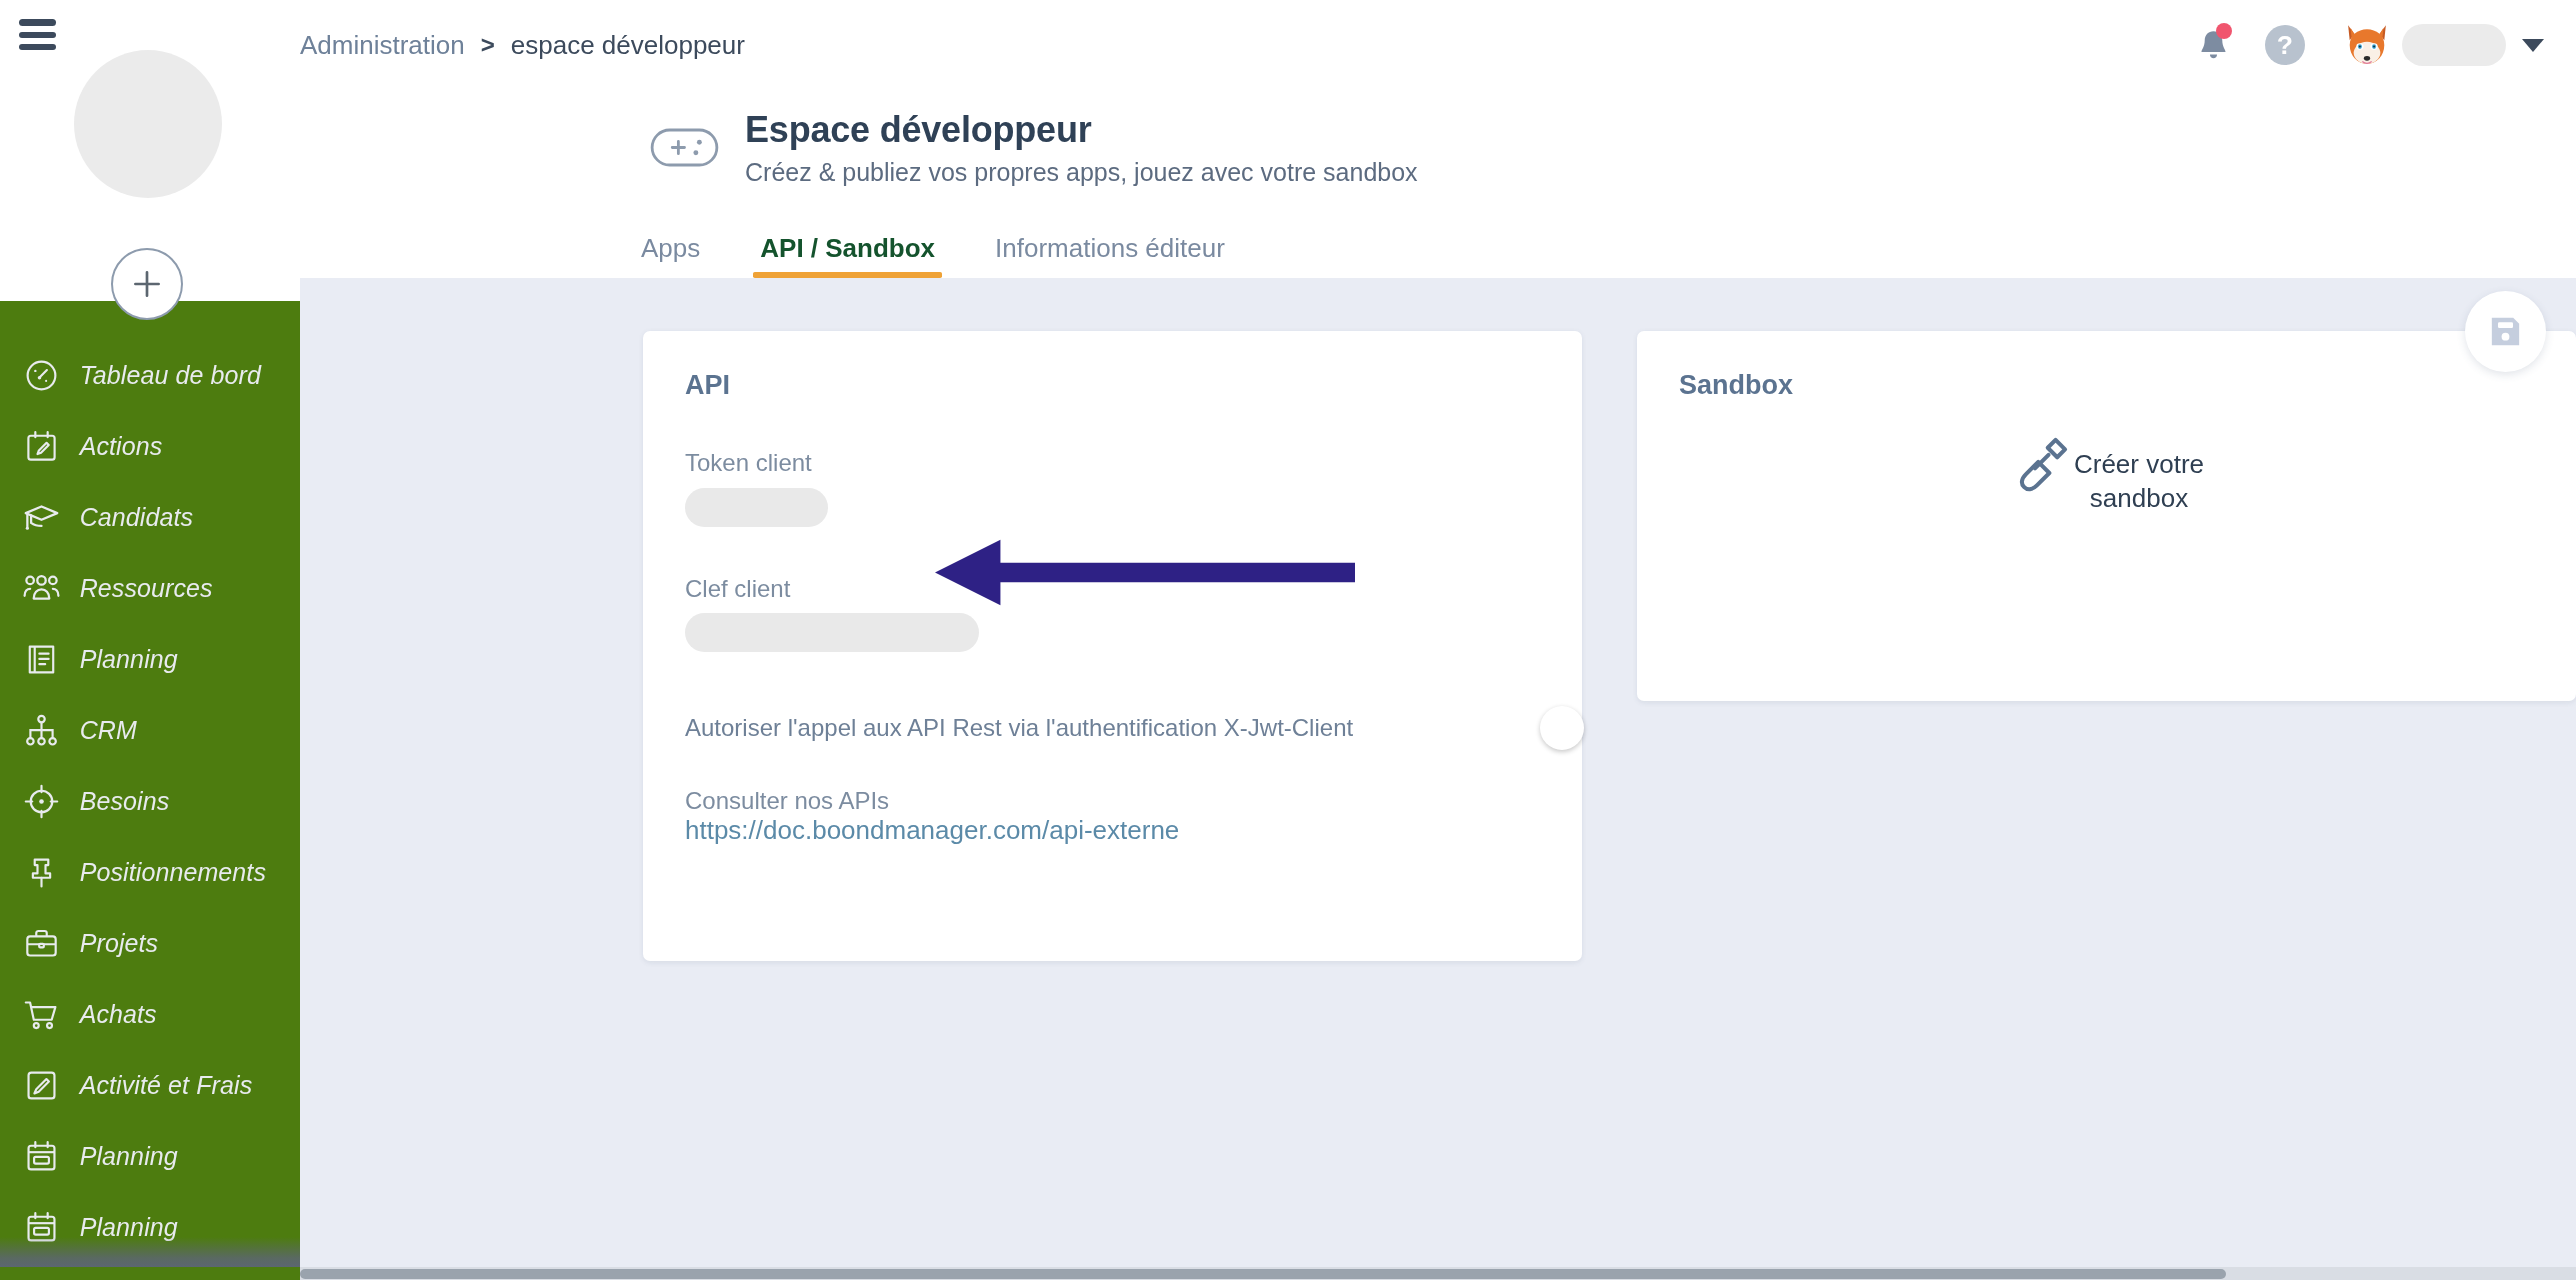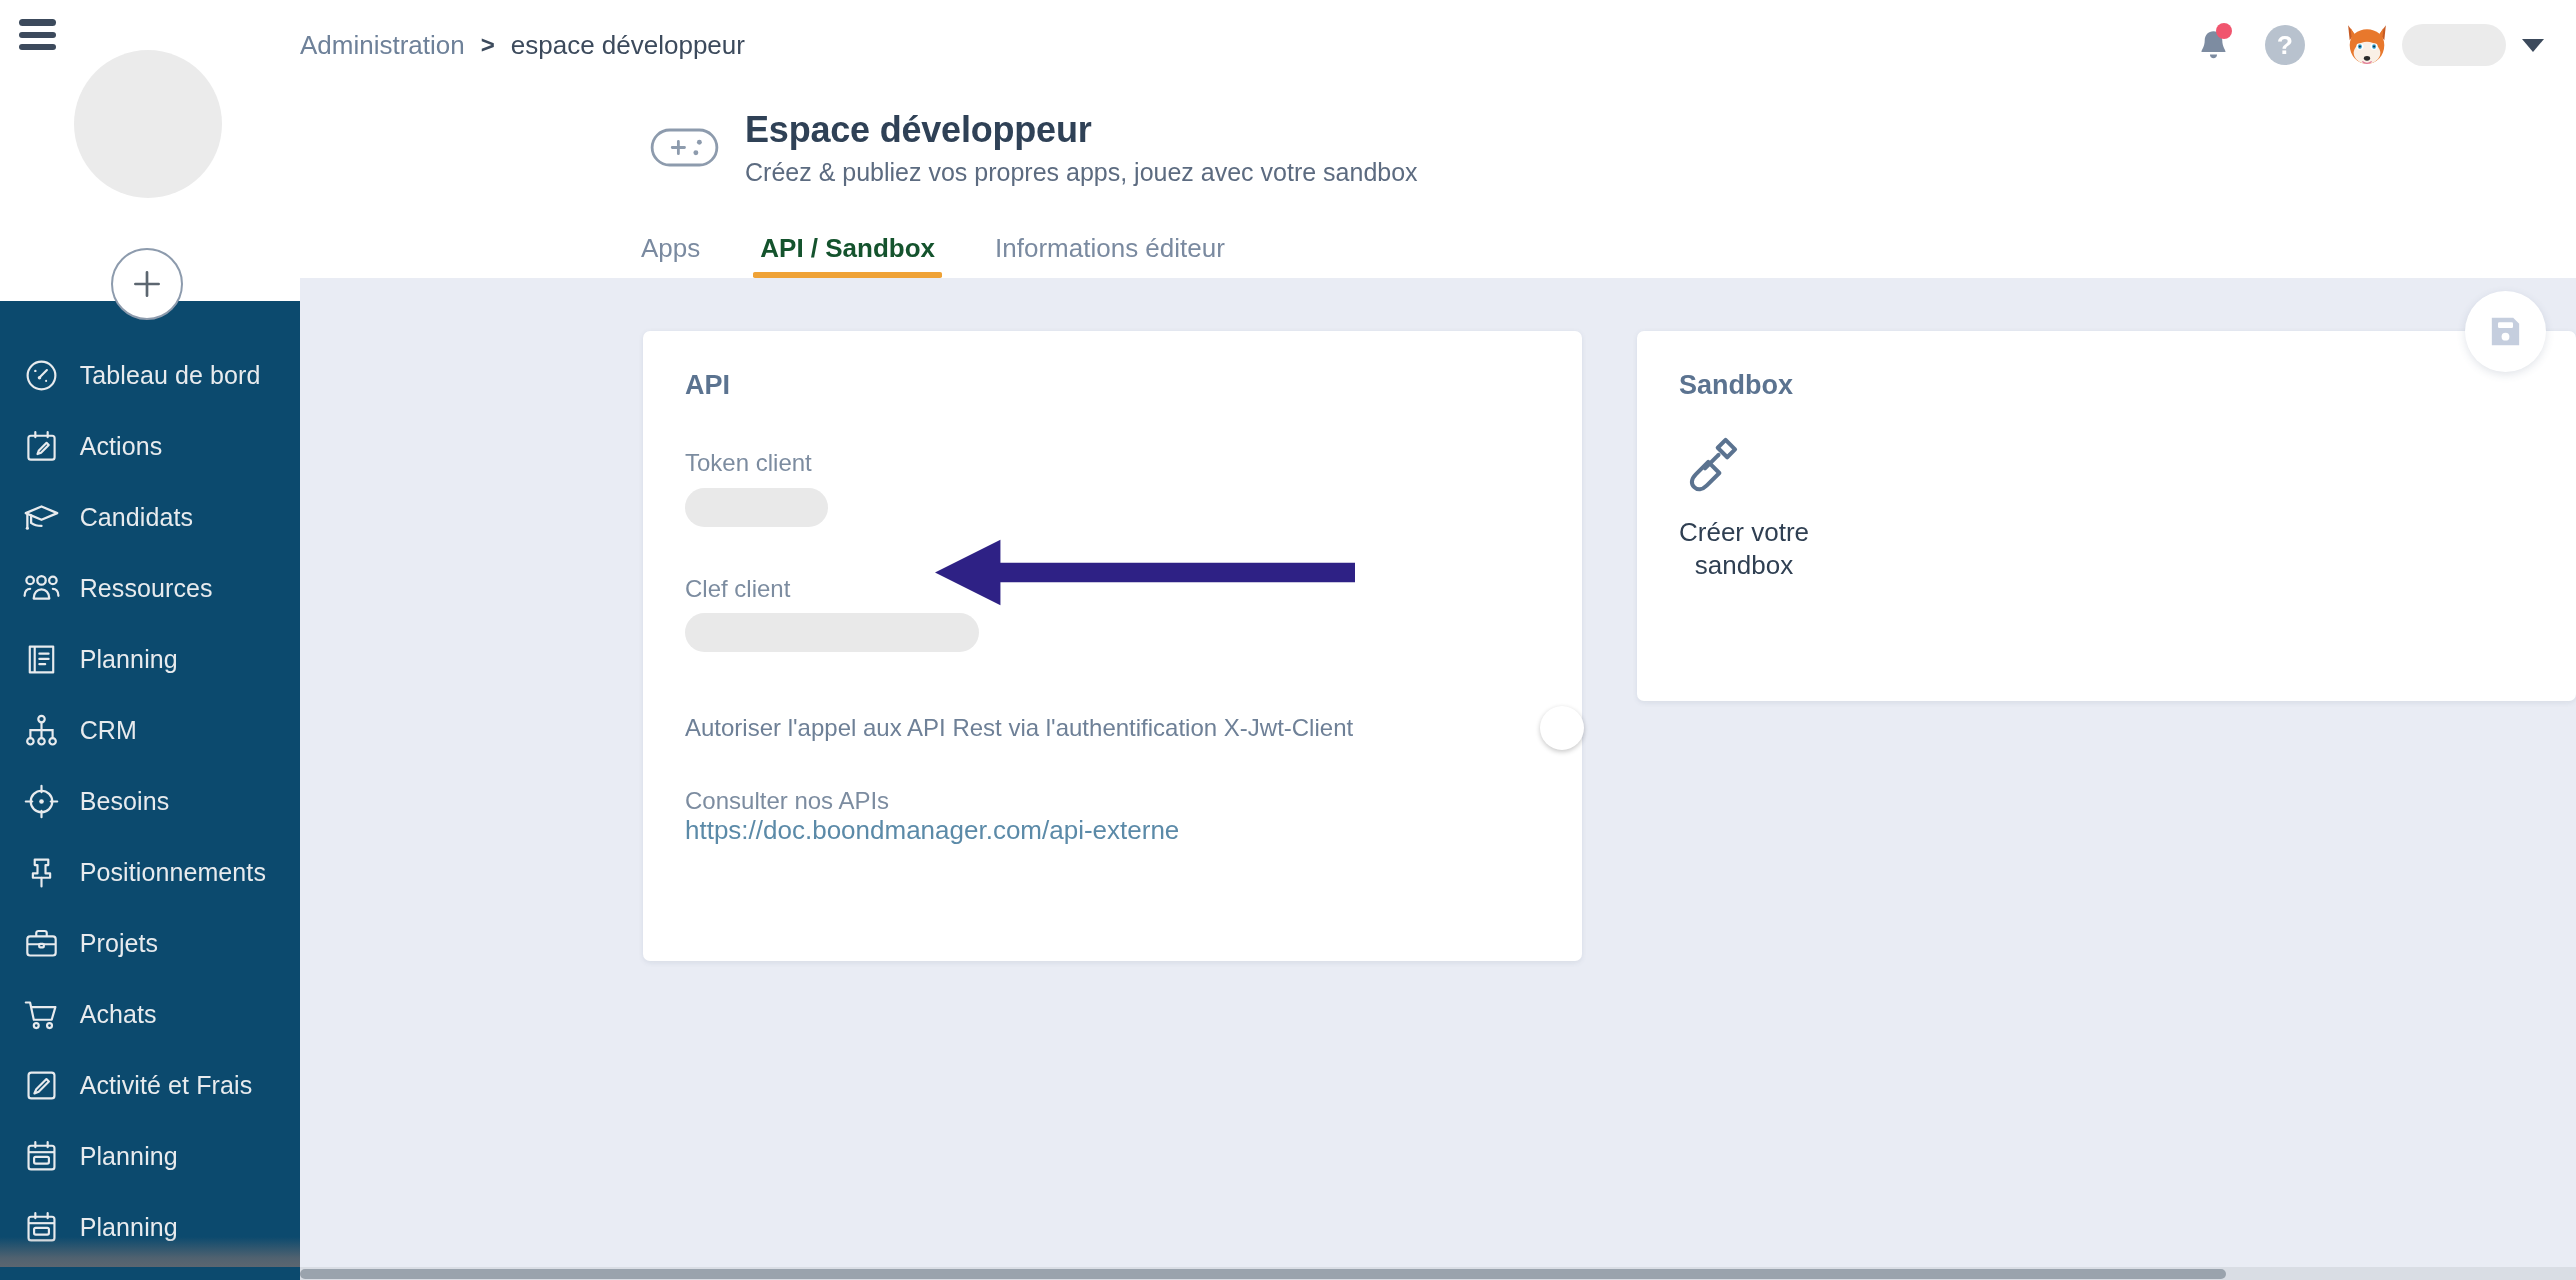--- a/index.html
+++ b/index.html
@@ -72,23 +72,24 @@
     align-items: center;
     justify-content: center;
     cursor: pointer;
     z-index: 6;
   }
   .plus-btn svg { display:block; }
 
   .sidebar-nav {
     position: relative;
     height: 980px;
-    background: #0c4a6e;
+    background: #4d7c0f;
     padding-top: 39px;
     overflow: hidden;
+    font-style: italic;
   }
   .nav-item {
     display: flex;
     align-items: center;
     height: 71px;
     padding-left: 21px;
     cursor: pointer;
     color: #E2E6EA;
   }
   .nav-ico {
@@ -331,22 +332,22 @@
     display: block;
     font-size: 26px;
     color: #5B8AA8;
     text-decoration: none;
     margin-top: 0;
     cursor: pointer;
   }
 
   .sandbox-body {
     display: flex;
-    flex-direction: column;
-    align-items: flex-start;
+    flex-direction: row;
+    align-items: flex-end;
     justify-content: center;
     margin-top: 30px;
     cursor: pointer;
   }
   .shovel { margin-bottom: 19.4px; }
   .sandbox-cta {
     font-size: 26px;
     color: #2F3F52;
     text-align: center;
     line-height: 1.3;

